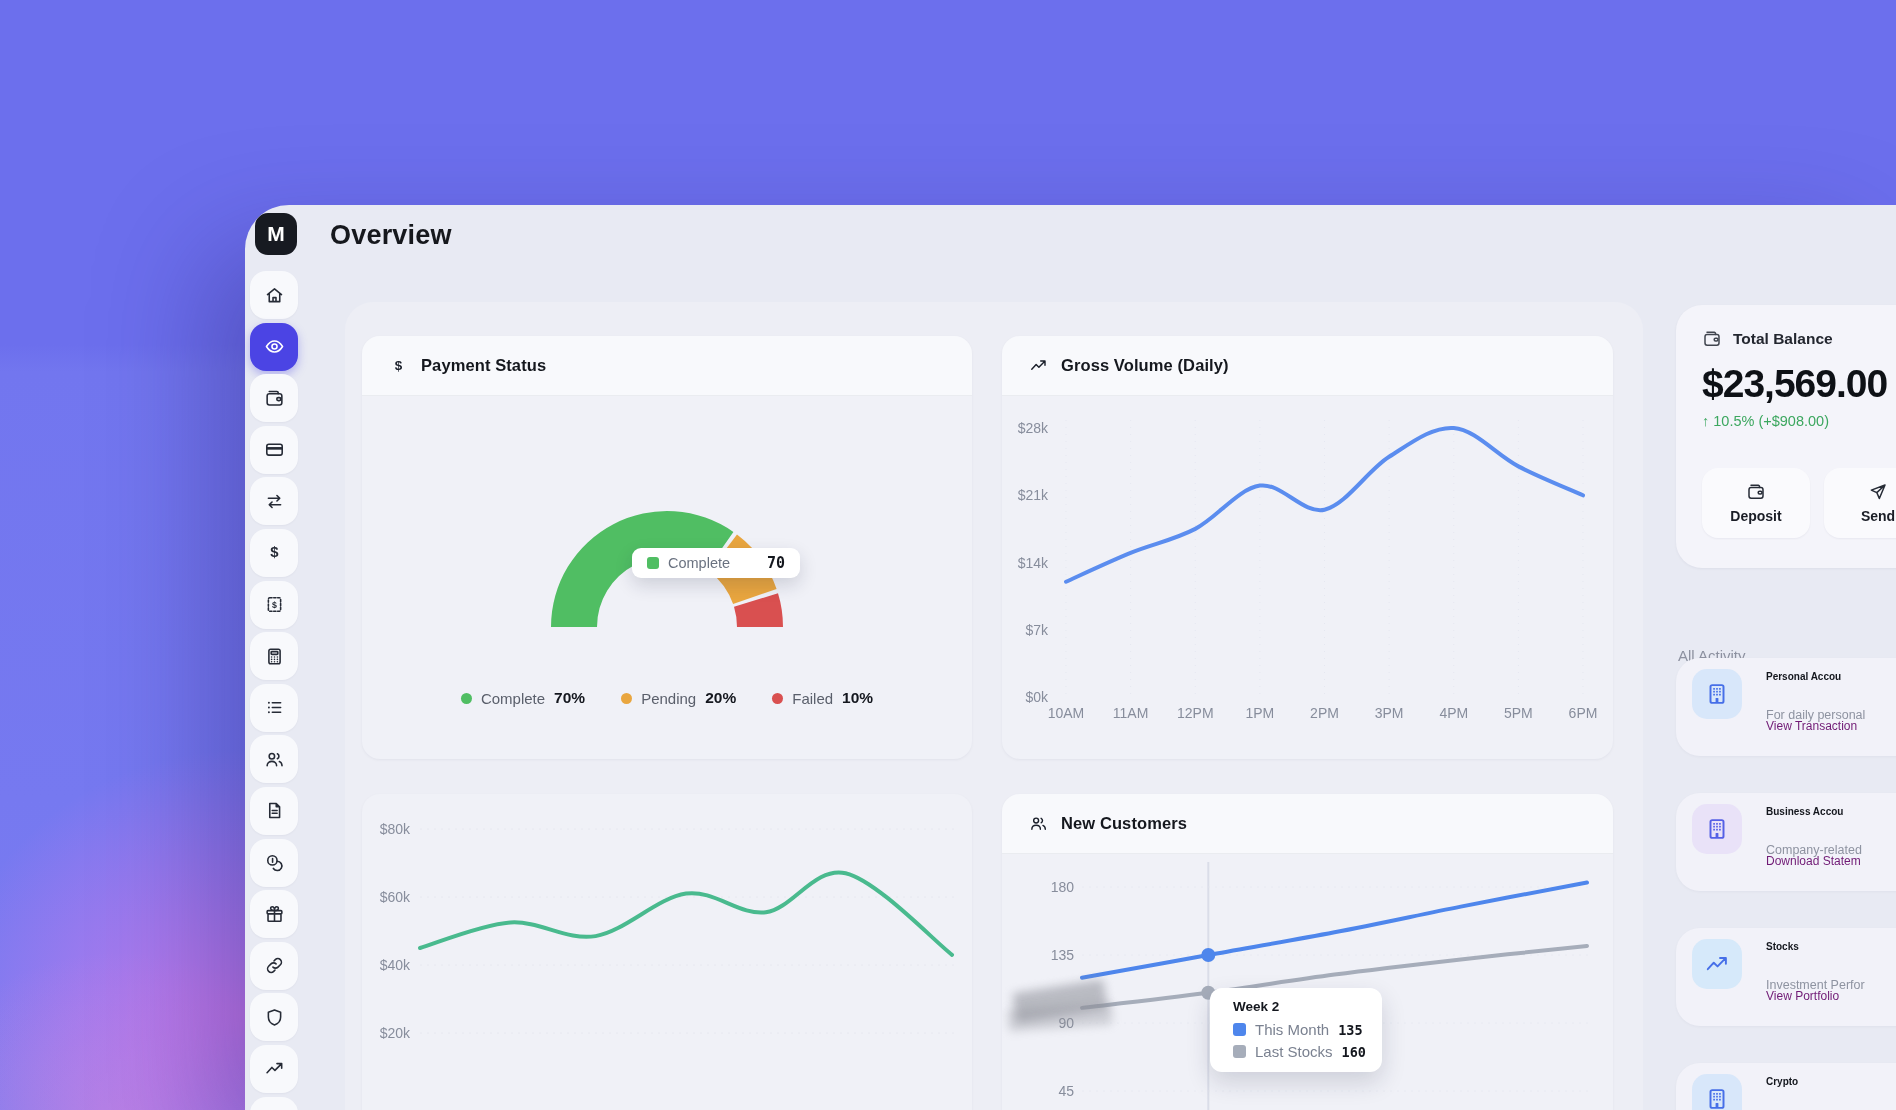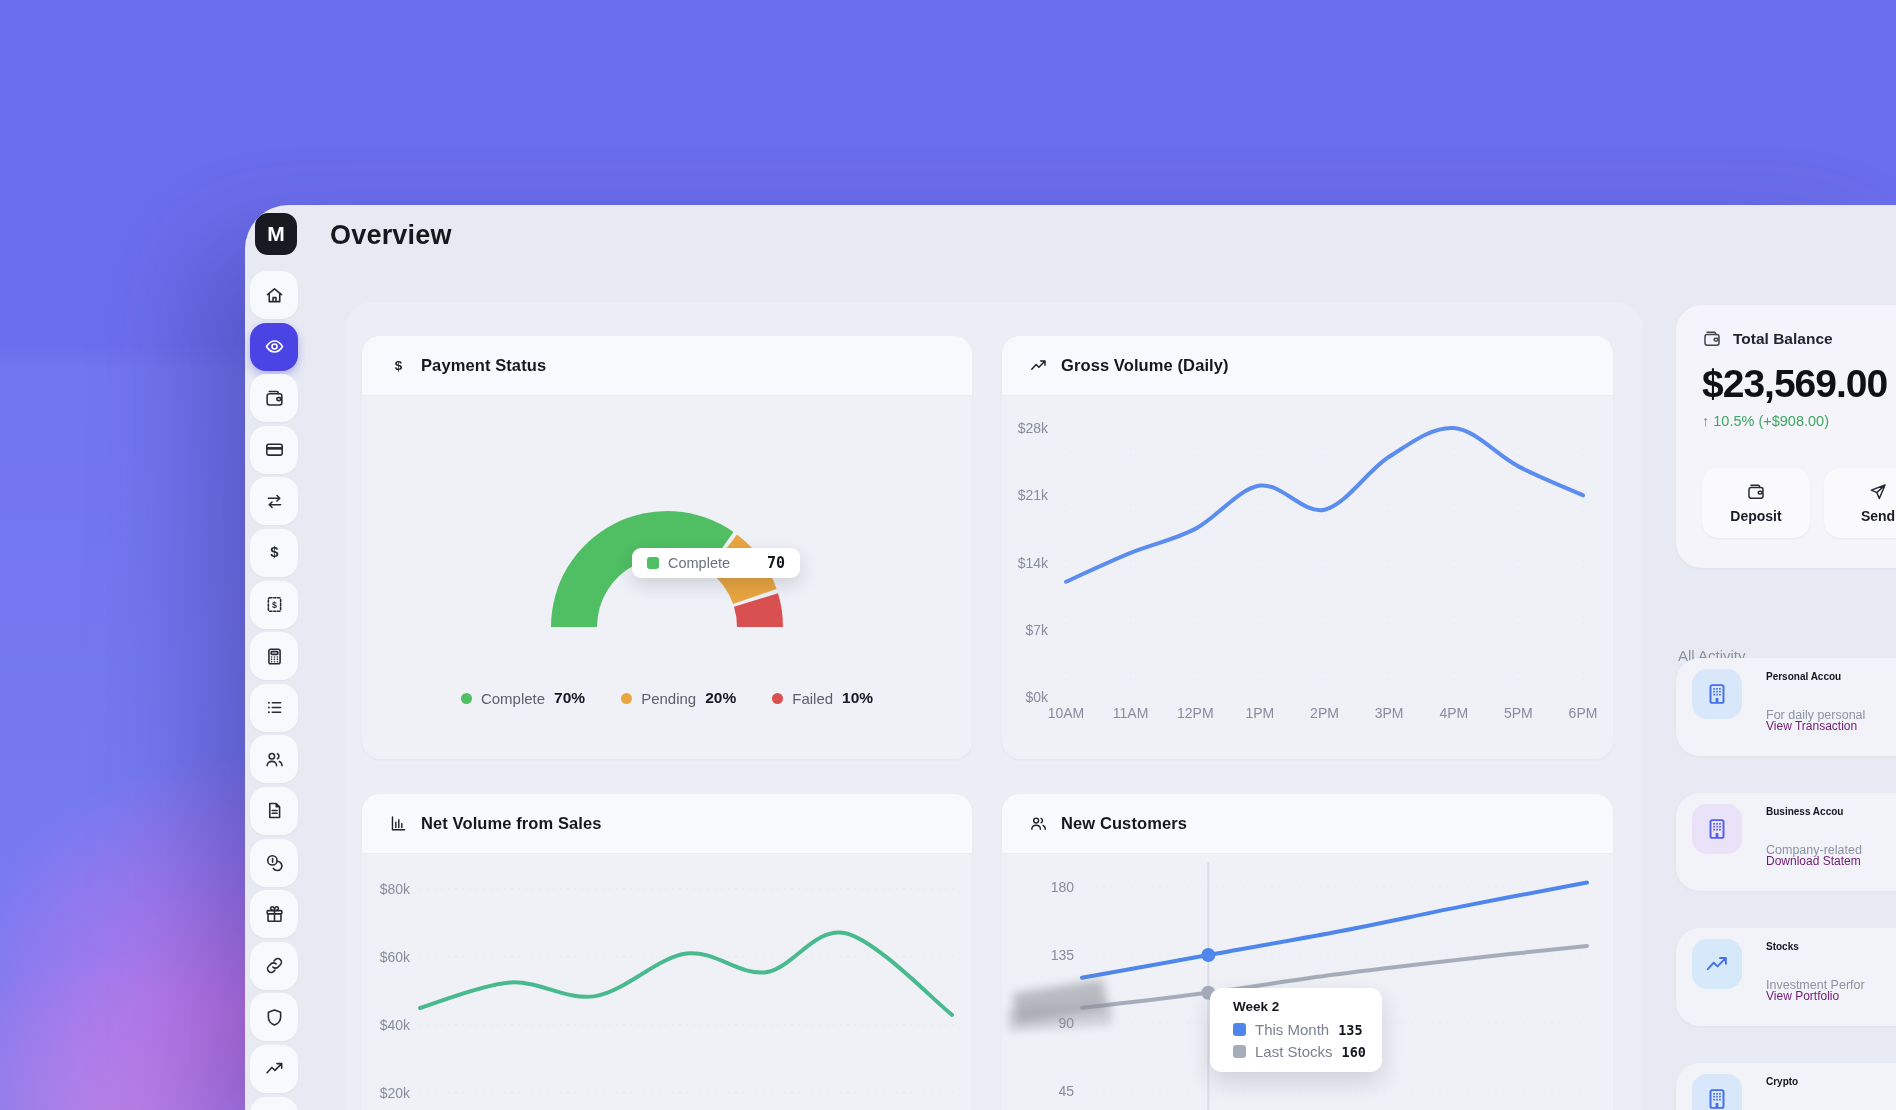--- a/index.html
+++ b/index.html
@@ -312,28 +312,20 @@
             <text class="axis-label" x="387.1" y="322" text-anchor="middle">3PM</text>
             <text class="axis-label" x="451.8" y="322" text-anchor="middle">4PM</text>
             <text class="axis-label" x="516.4" y="322" text-anchor="middle">5PM</text>
             <text class="axis-label" x="581.0" y="322" text-anchor="middle">6PM</text>
             <path d="M64 185.71428571428572 C74.8 180.9 107.1 165.7 128.6 156.9 C150.2 148.1 171.7 144.1 193.3 132.9 C214.8 121.7 236.3 92.8 257.9 89.6 C279.4 86.4 301.0 118.5 322.5 113.7 C344.0 108.9 365.6 74.4 387.1 60.8 C408.7 47.2 430.2 30.4 451.8 32.0 C473.3 33.6 494.8 59.2 516.4 70.4 C537.9 81.6 570.2 94.4 581.0 99.3" fill="none" stroke="#5B8DEF" stroke-width="4" stroke-linecap="round"></path>
           </svg>
         </div>
     </article>
 
     <article class="card" id="card-net">
-      <header>
-        <span class="card-icon">
-            <svg viewBox="0 0 24 24" width="19" height="19">
-              <path fill="none" stroke="currentColor" stroke-width="1.8" stroke-linecap="round" stroke-linejoin="round" d="M4.4 3.8 V20 M4.4 20 H19.6 M8.6 17 V10.4 M12.4 17 V7.2 M16.2 17 V12.4"></path>
-            </svg>
-          </span>
-        <h2>Net Volume from Sales</h2>
-      </header>
       <div class="card-body" id="net-body">
           <svg width="610" height="440" viewBox="0 0 610 440">
      <line x1="58" y1="35.0" x2="592" y2="35.0" stroke="#E2E4EE" stroke-width="1" stroke-dasharray="2 5" opacity=".7"></line>
             <line x1="58" y1="103.0" x2="592" y2="103.0" stroke="#E2E4EE" stroke-width="1" stroke-dasharray="2 5" opacity=".7"></line>
             <line x1="58" y1="171.0" x2="592" y2="171.0" stroke="#E2E4EE" stroke-width="1" stroke-dasharray="2 5" opacity=".7"></line>
             <line x1="58" y1="239.0" x2="592" y2="239.0" stroke="#E2E4EE" stroke-width="1" stroke-dasharray="2 5" opacity=".7"></line>
             <text class="axis-label" x="48" y="40.0" text-anchor="end">$80k</text>
             <text class="axis-label" x="48" y="108.0" text-anchor="end">$60k</text>
             <text class="axis-label" x="48" y="176.0" text-anchor="end">$40k</text>
             <text class="axis-label" x="48" y="244.0" text-anchor="end">$20k</text>

